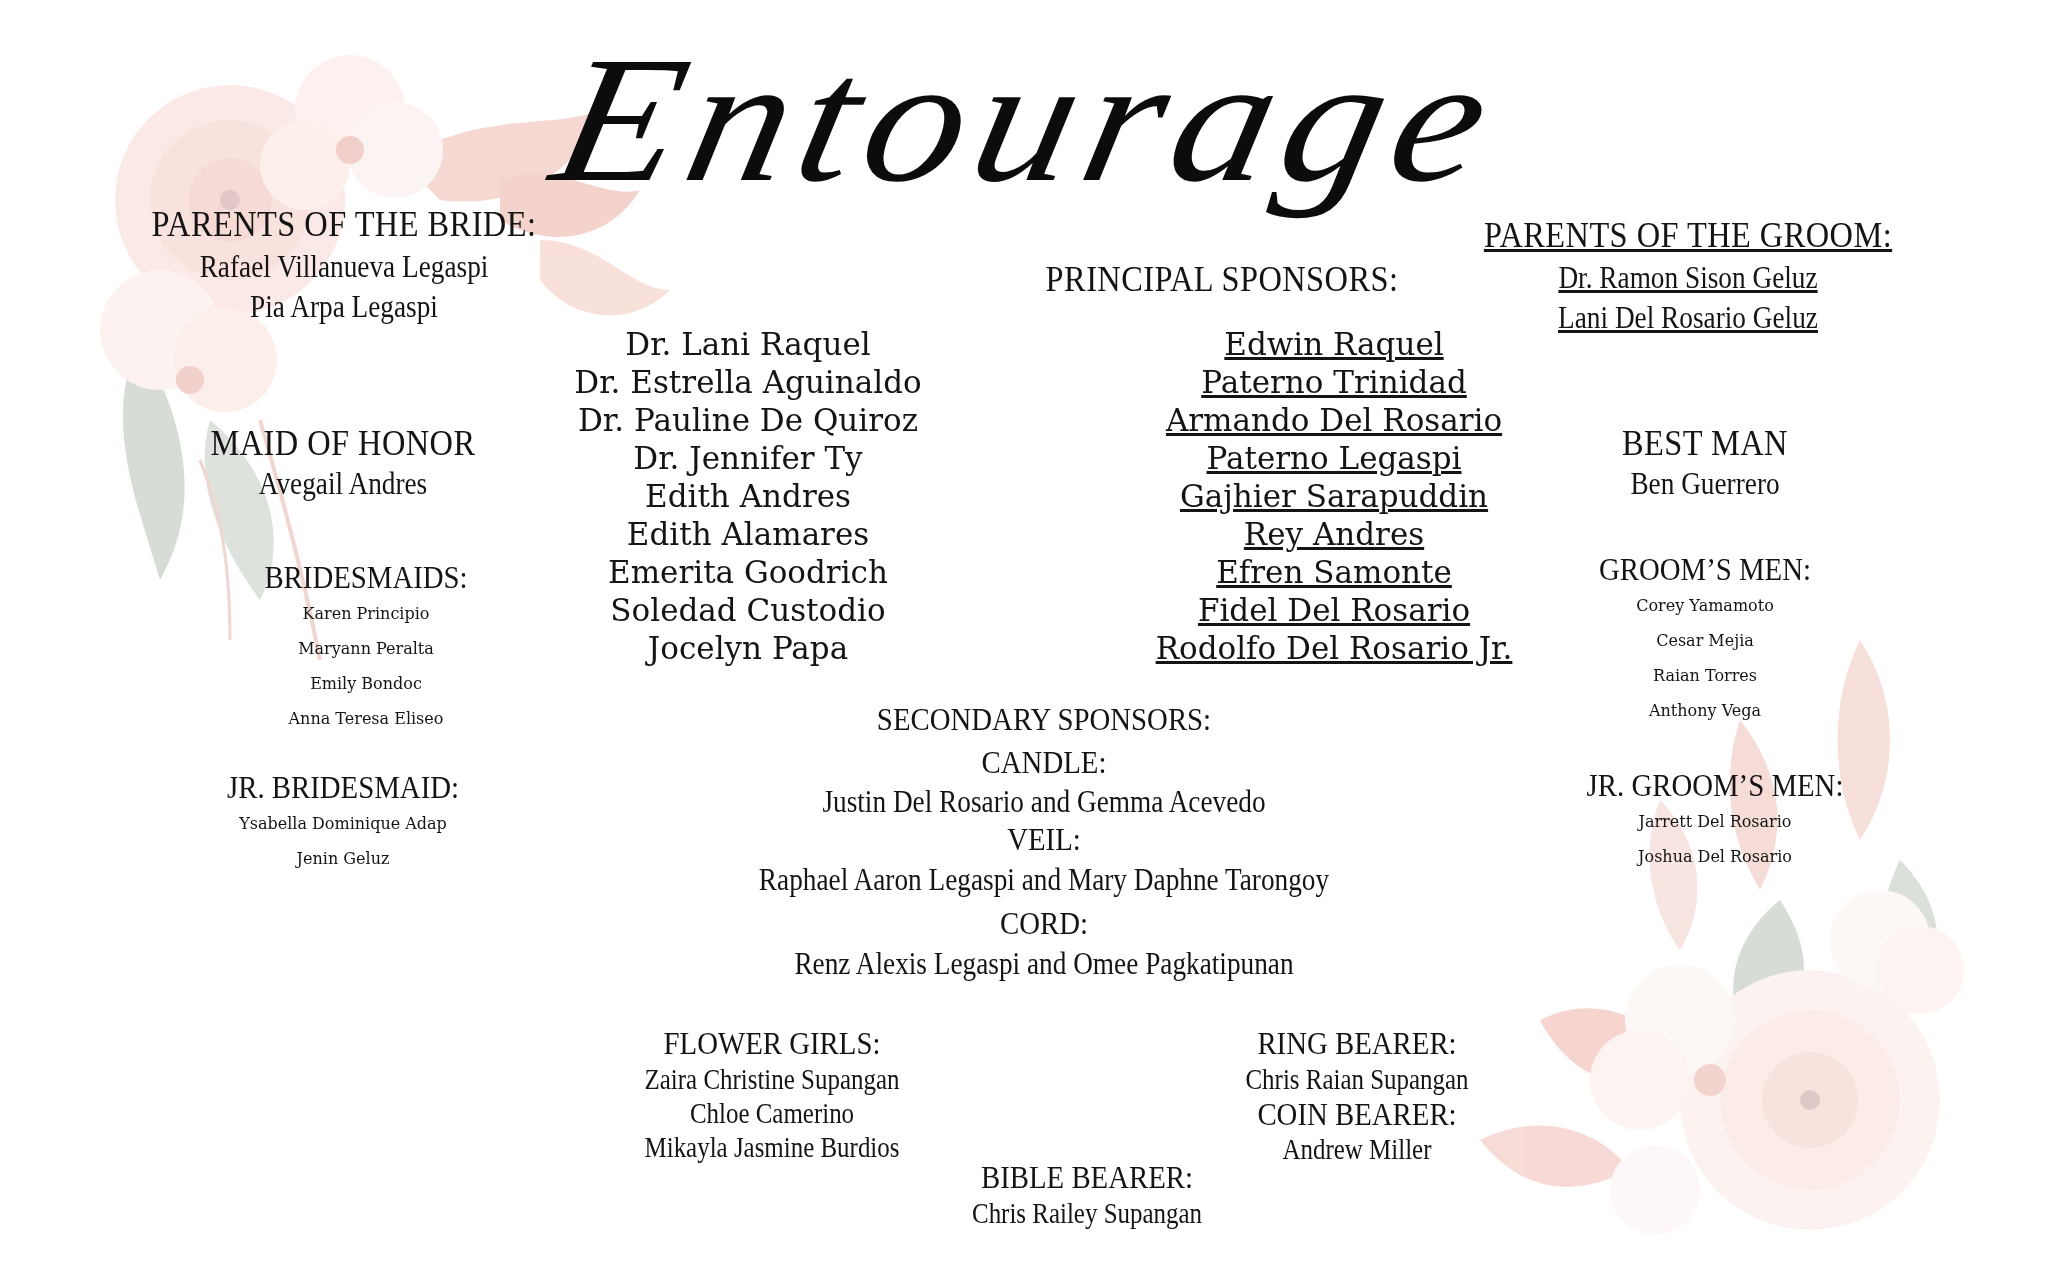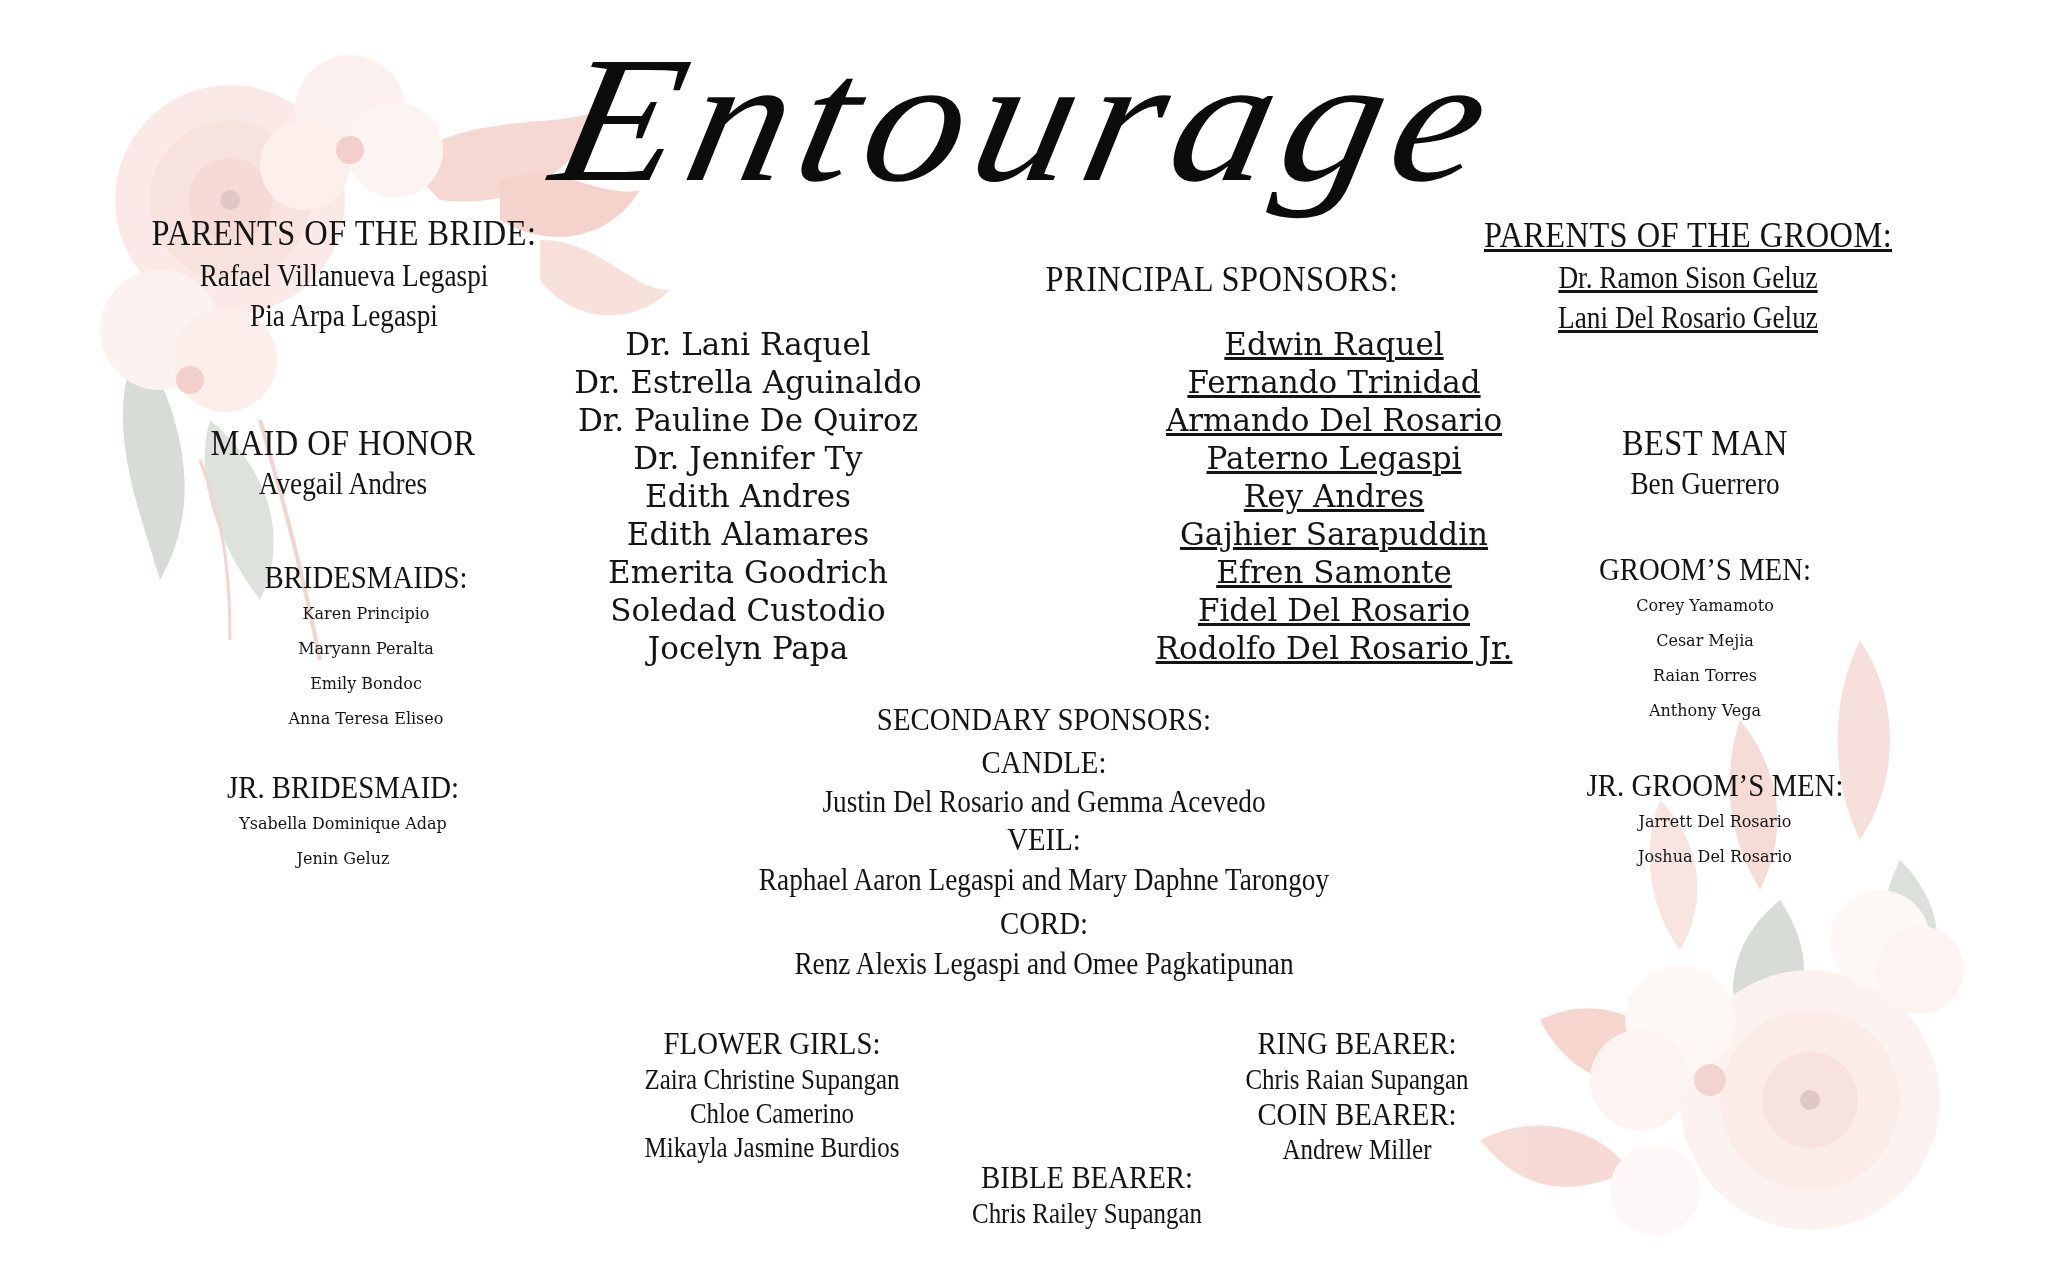--- a/index.html
+++ b/index.html
@@ -86,21 +86,21 @@
     <circle cx="160" cy="480" r="50" fill="#fcece8"></circle>
     <circle cx="230" cy="480" r="16" fill="#eab0a7"></circle>
     <circle cx="400" cy="340" r="50" fill="#fdf2ef"></circle>
     <circle cx="440" cy="370" r="44" fill="#fcece9"></circle>
     <circle cx="175" cy="590" r="45" fill="#fdf3f1"></circle>
   </g>
 </svg>
 
 <div class="title">Entourage</div>
 
-<div class="block" style="left:344px;top:212px;text-align:center;">
+<div class="block" style="left:344px;top:203px;text-align:center;">
   <div class="head-lg">PARENTS OF THE BRIDE:</div>
   <div class="name-narrow" style="margin-top:2px;">Rafael Villanueva Legaspi</div>
   <div class="name-narrow">Pia Arpa Legaspi</div>
 </div>
 
 <div class="block" style="left:1688px;top:214px;text-decoration:underline;">
   <div class="head-lg">PARENTS OF THE GROOM:</div>
   <div class="name-narrow" style="margin-top:2px;">Dr. Ramon Sison Geluz</div>
   <div class="name-narrow">Lani Del Rosario Geluz</div>
 </div>
@@ -117,25 +117,25 @@
     <li>Edith Alamares</li>
     <li>Emerita Goodrich</li>
     <li>Soledad Custodio</li>
     <li>Jocelyn Papa</li>
   </ul>
 </div>
 
 <div class="block" style="left:1334px;top:325px;text-decoration:underline;">
   <ul class="list name-wide">
     <li>Edwin Raquel</li>
-    <li>Fernando Trinidad</li>
+    <li>Paterno Trinidad</li>
     <li>Armando Del Rosario</li>
     <li>Paterno Legaspi</li>
+    <li>Gajhier Sarapuddin</li>
     <li>Rey Andres</li>
-    <li>Gajhier Sarapuddin</li>
     <li>Efren Samonte</li>
     <li>Fidel Del Rosario</li>
     <li>Rodolfo Del Rosario Jr.</li>
   </ul>
 </div>
 
 <div class="block" style="left:343px;top:422px;">
   <div class="head-lg">MAID OF HONOR</div>
   <div class="name-narrow">Avegail Andres</div>
 </div>

